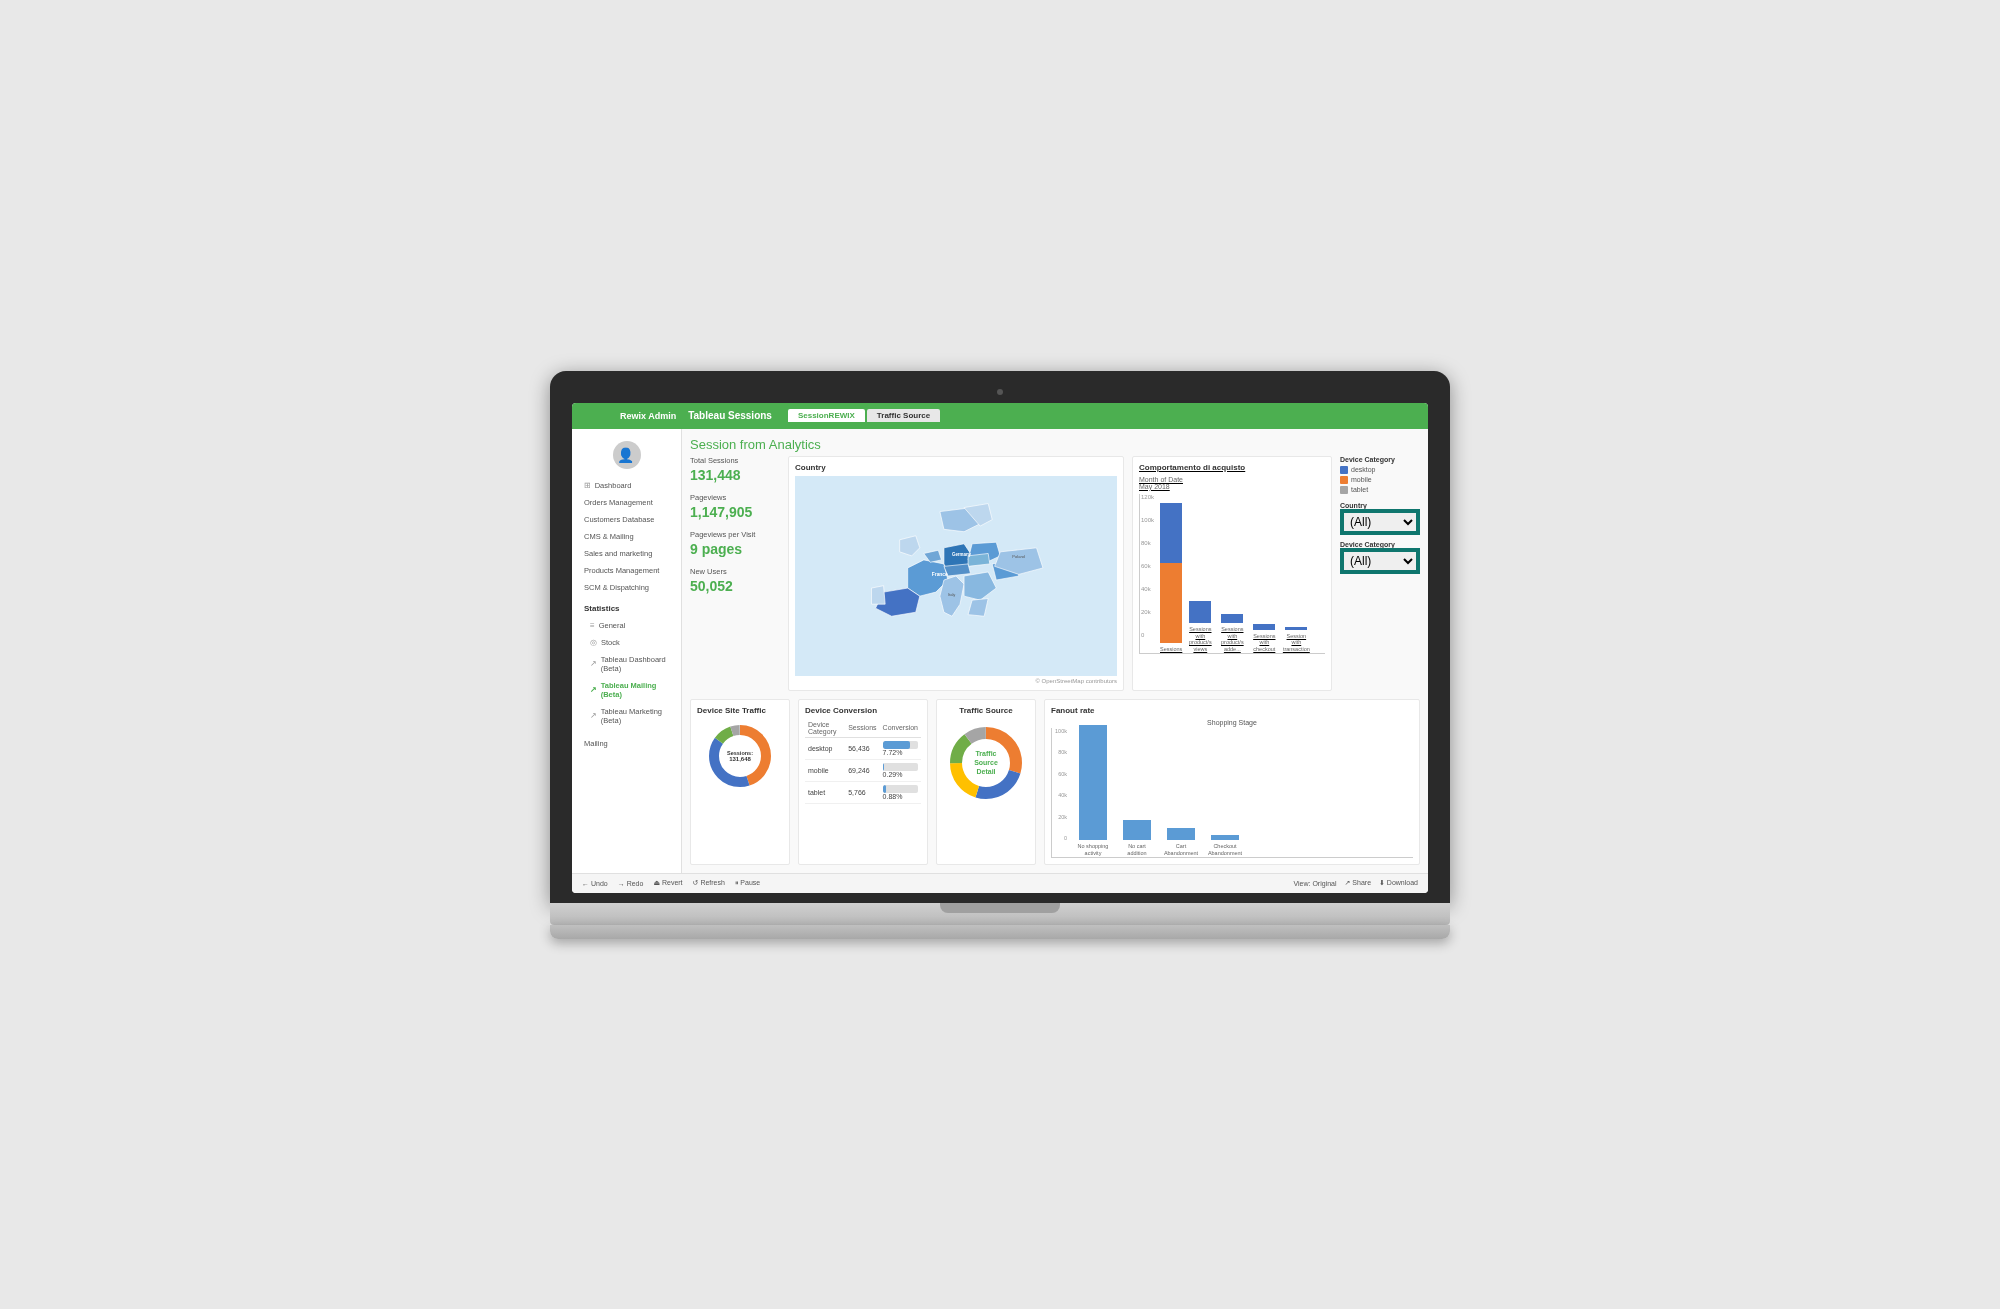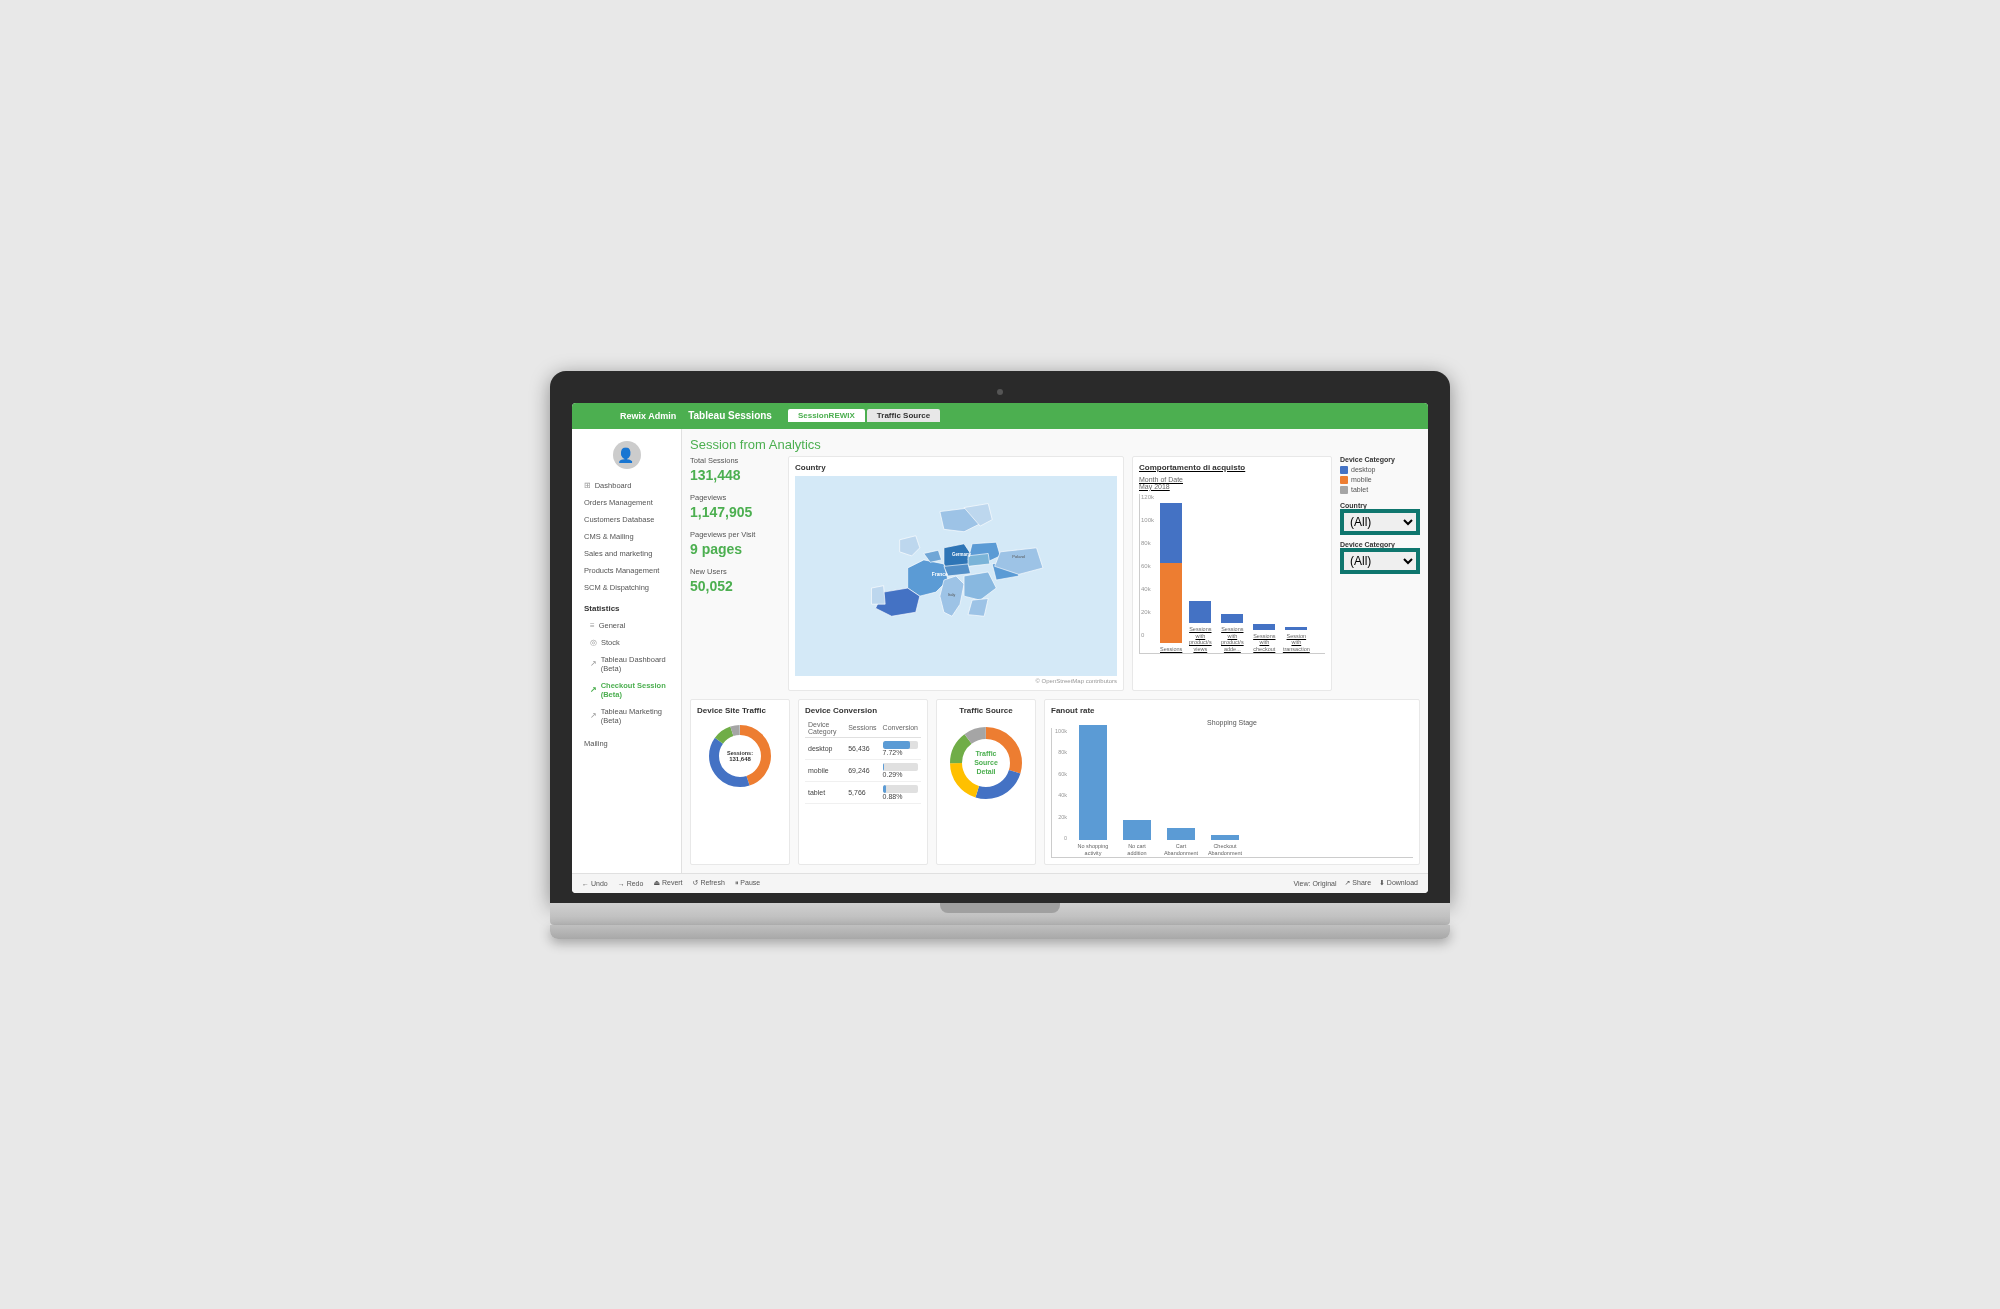--- a/index.html
+++ b/index.html
@@ -541,21 +541,21 @@
           <div class="sidebar-item" style="padding-left:18px;">
             <span class="sidebar-icon">◎</span>
             <span>Stock</span>
           </div>
           <div class="sidebar-item" style="padding-left:18px;">
             <span class="sidebar-icon">↗</span>
             <span>Tableau Dashboard (Beta)</span>
           </div>
           <div class="sidebar-item active" style="padding-left:18px;">
             <span class="sidebar-icon" style="color:#4caf50;">↗</span>
-            <span>Checkout Session (Beta)</span>
+            <span>Tableau Mailing (Beta)</span>
           </div>
           <div class="sidebar-item" style="padding-left:18px;">
             <span class="sidebar-icon">↗</span>
             <span>Tableau Marketing (Beta)</span>
           </div>
           <div class="sidebar-item" style="margin-top:6px;">
             <span>Mailing</span>
           </div>
         </div>
 

